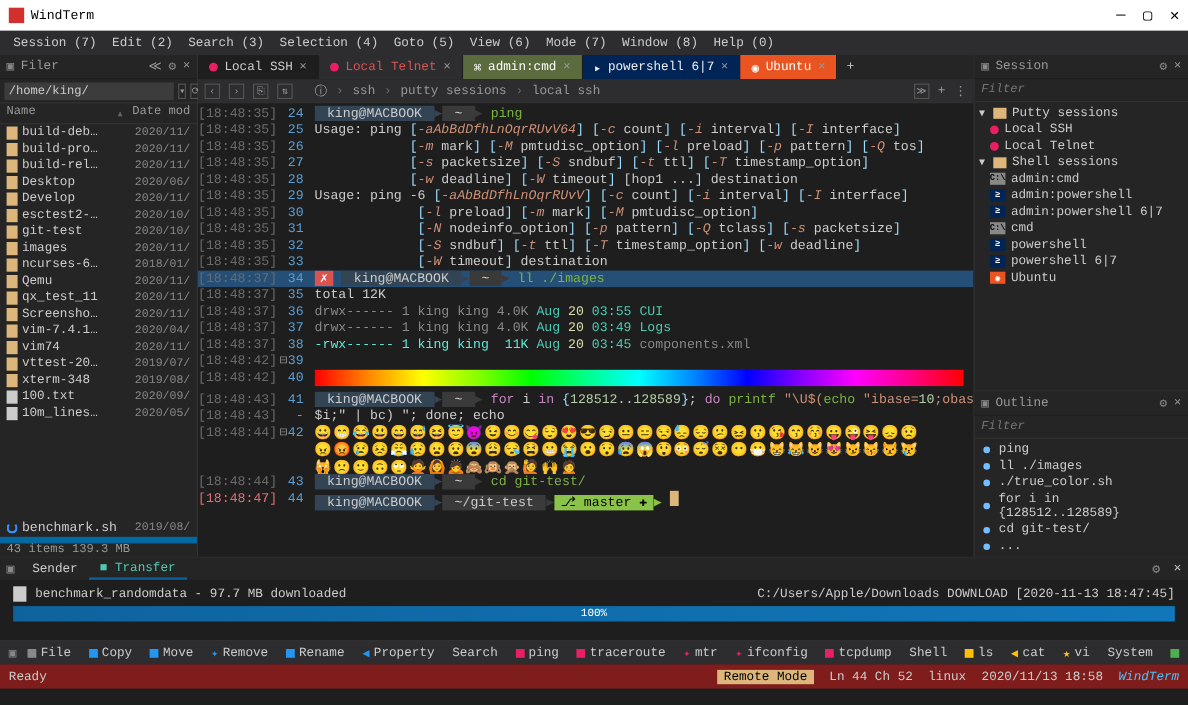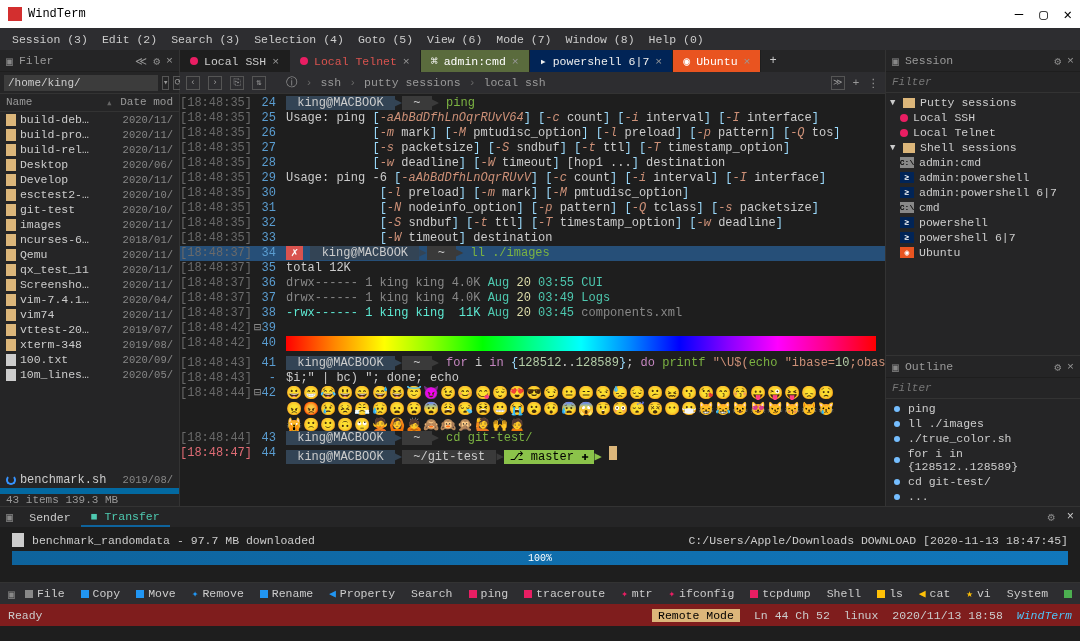--- a/index.html
+++ b/index.html
@@ -105,21 +105,21 @@
     <span>WindTerm</span>
   </div>
   <div class="titlebar-right">
     <span>—</span>
     <span>▢</span>
     <span>✕</span>
   </div>
 </div>
 
 <div class="menubar" id="menubar">
-    <span>Session (3)</span>
+    <span>Session (7)</span>
     <span>Edit (2)</span>
     <span>Search (3)</span>
     <span>Selection (4)</span>
     <span>Goto (5)</span>
     <span>View (6)</span>
     <span>Mode (7)</span>
     <span>Window (8)</span>
     <span>Help (0)</span>
   </div>
 

